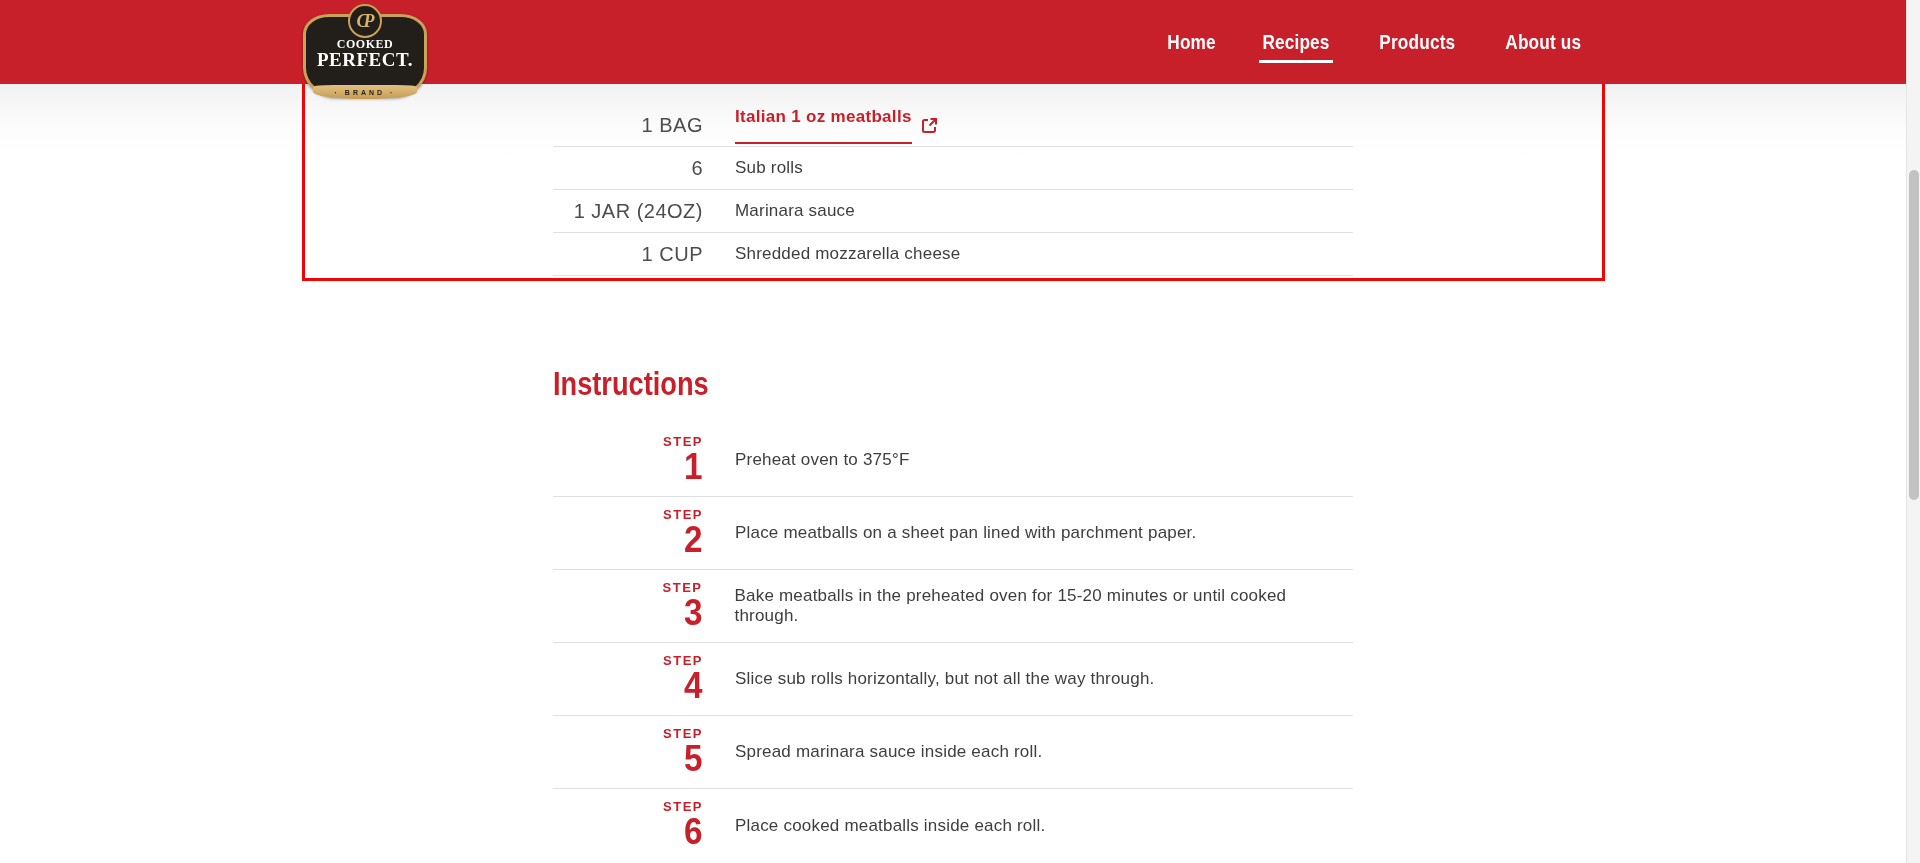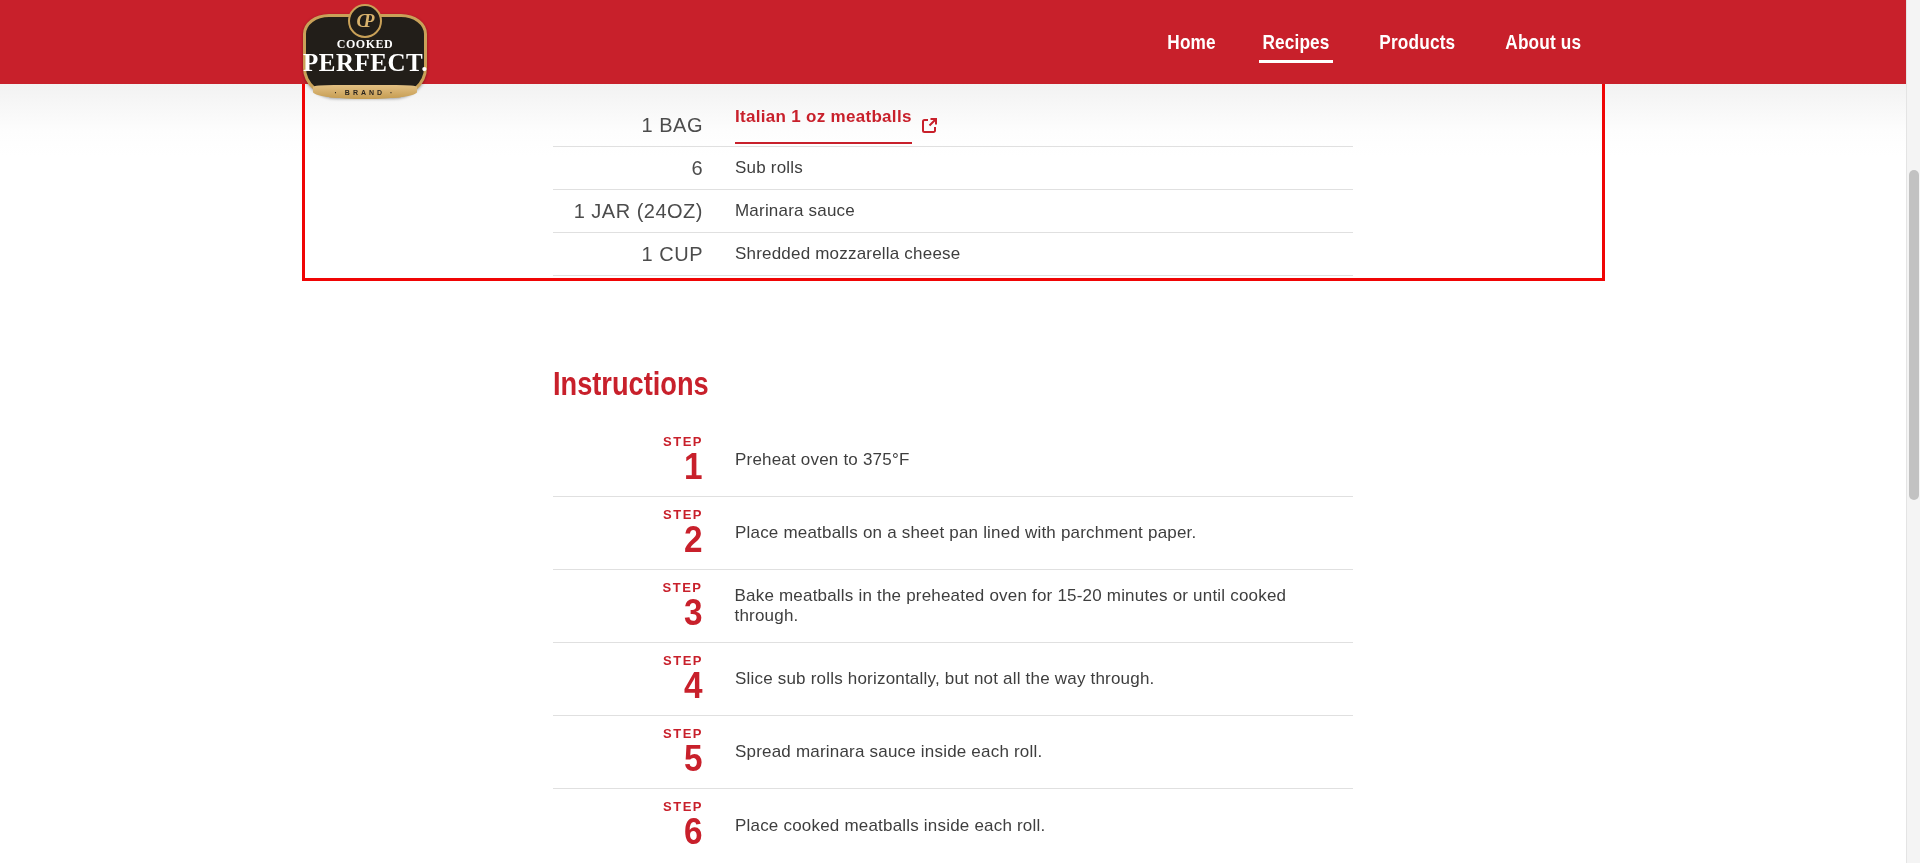--- a/index.html
+++ b/index.html
@@ -38,21 +38,21 @@
     background:var(--logo-dark);border:3px solid var(--gold);
     border-radius:26px 26px 34px 34px / 20px 20px 30px 30px;
     box-shadow:0 1px 3px rgba(0,0,0,.35);}
   .logo-circle{position:absolute;left:45px;top:0px;width:34px;height:34px;background:var(--logo-dark);
     border:2px solid var(--gold);border-radius:50%;z-index:2;display:flex;align-items:center;justify-content:center;text-align:center;}
   .logo-monogram{font-family:"Liberation Serif", serif;font-style:italic;font-weight:bold;
     color:#d8b26d;font-size:18px;letter-spacing:-5px;padding-right:4px;}
   .logo-text{position:absolute;left:0;top:34px;width:124px;text-align:center;
     font-family:"Liberation Serif", serif;font-weight:bold;color:#fff;line-height:1.0;z-index:3;}
   .logo-line1{font-size:12px;letter-spacing:.5px;text-align:center;}
-  .logo-line2{font-size:25px;letter-spacing:.5px;}
+  .logo-line2{font-size:19px;letter-spacing:.5px;}
   .logo-band{position:absolute;left:10px;right:10px;bottom:1px;height:14px;z-index:3;
     background:linear-gradient(#e3c083,#c59c51);
     border-radius:40% 40% 100% 100% / 30% 30% 100% 100%;
     display:flex;align-items:center;justify-content:center;}
   .logo-band span{font-size:7px;font-weight:bold;color:#2a241d;letter-spacing:3px;}
 
   
   .highlight-box{position:absolute;left:302px;top:-24px;width:1303px;height:305px;
     border:3px solid var(--highlight-red);z-index:20;pointer-events:none;}
 

